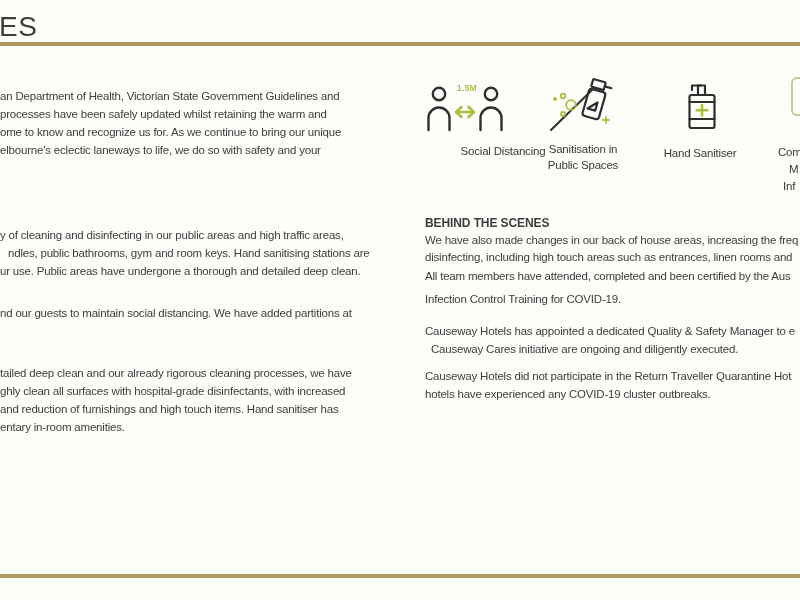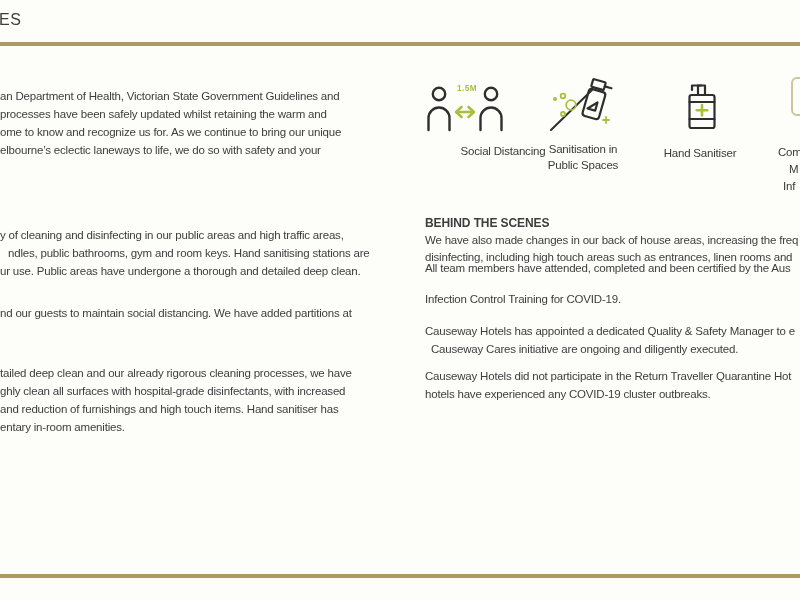--- a/index.html
+++ b/index.html
@@ -4,21 +4,21 @@
 <style>
   html,body{margin:0;padding:0;}
   .page{
     position:relative; width:800px; height:600px; overflow:hidden;
     background:#fdfdfa;
     font-family:"Liberation Sans",sans-serif;
   }
   .rule{position:absolute;left:0;width:800px;height:3.5px;background:#ac9a62;}
   .title{
     position:absolute;left:-1px;top:11px;
-    font-size:16px;letter-spacing:.5px;color:#3e3d3a;font-weight:400;
+    font-size:28px;letter-spacing:.5px;color:#3e3d3a;font-weight:400;
   }
   .line{
     position:absolute;white-space:nowrap;
     font-size:11.5px;line-height:15px;letter-spacing:-.2px;color:#3d3d3d;
   }
   .heading{font-weight:bold;font-size:12px;letter-spacing:-.1px;}
   .caption{
     position:absolute;white-space:nowrap;text-align:center;
     font-size:11.5px;line-height:14px;letter-spacing:-.2px;color:#3a3a3a;
   }
@@ -110,21 +110,21 @@
   </svg>
   <div class="caption" style="left:778px;top:145px;text-align:left;">Com</div>
   <div class="caption" style="left:789px;top:162px;text-align:left;">M</div>
   <div class="caption" style="left:783px;top:179px;text-align:left;">Inf</div>
 
   <div class="line heading" style="left:425px;top:216px;">BEHIND THE SCENES</div>
 
   <div class="line" style="left:425px;top:233px;text-align:right;">We have also made changes in our back of house areas, increasing the freq</div>
   <div class="line" style="left:425px;top:250px;">disinfecting, including high touch areas such as entrances, linen rooms and</div>
 
-  <div class="line" style="left:425px;top:261px;">All team members have attended, completed and been certified by the Aus</div>
+  <div class="line" style="left:425px;top:269px;">All team members have attended, completed and been certified by the Aus</div>
   <div class="line" style="left:425px;top:292px;">Infection Control Training for COVID-19.</div>
 
   <div class="line" style="left:425px;top:324px;">Causeway Hotels has appointed a dedicated Quality &amp; Safety Manager to e</div>
   <div class="line" style="left:431px;top:342px;">Causeway Cares initiative are ongoing and diligently executed.</div>
 
   <div class="line" style="left:425px;top:369px;">Causeway Hotels did not participate in the Return Traveller Quarantine Hot</div>
   <div class="line" style="left:425px;top:387px;">hotels have experienced any COVID-19 cluster outbreaks.</div>
 
 </div>
 

